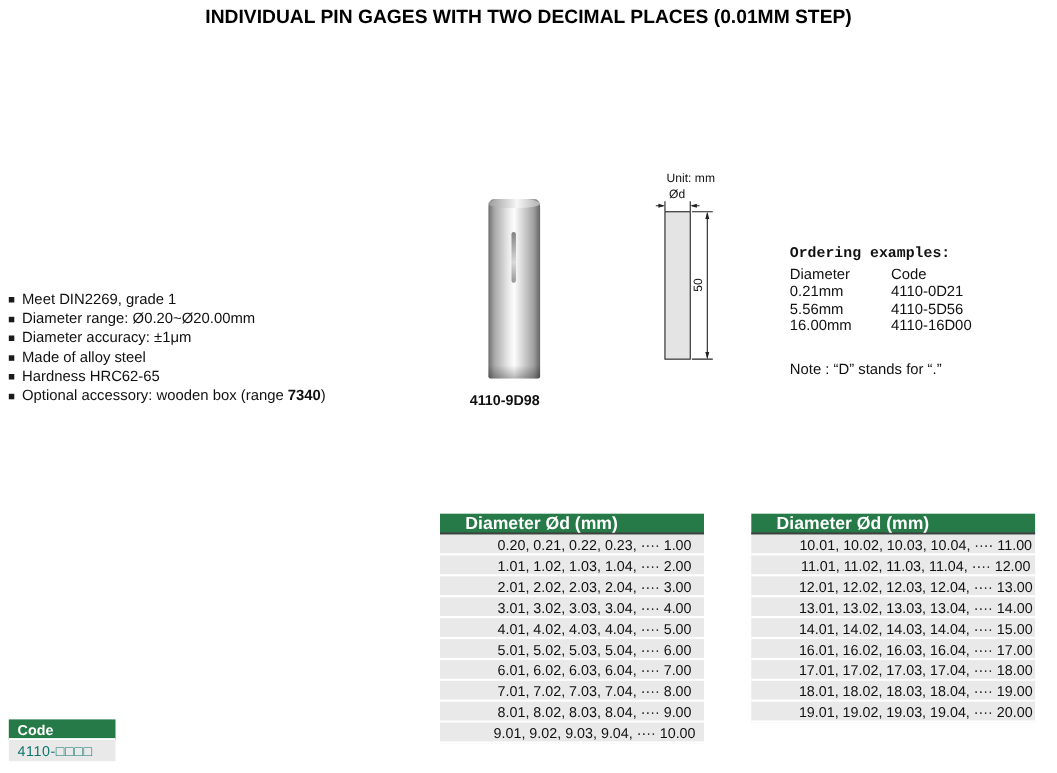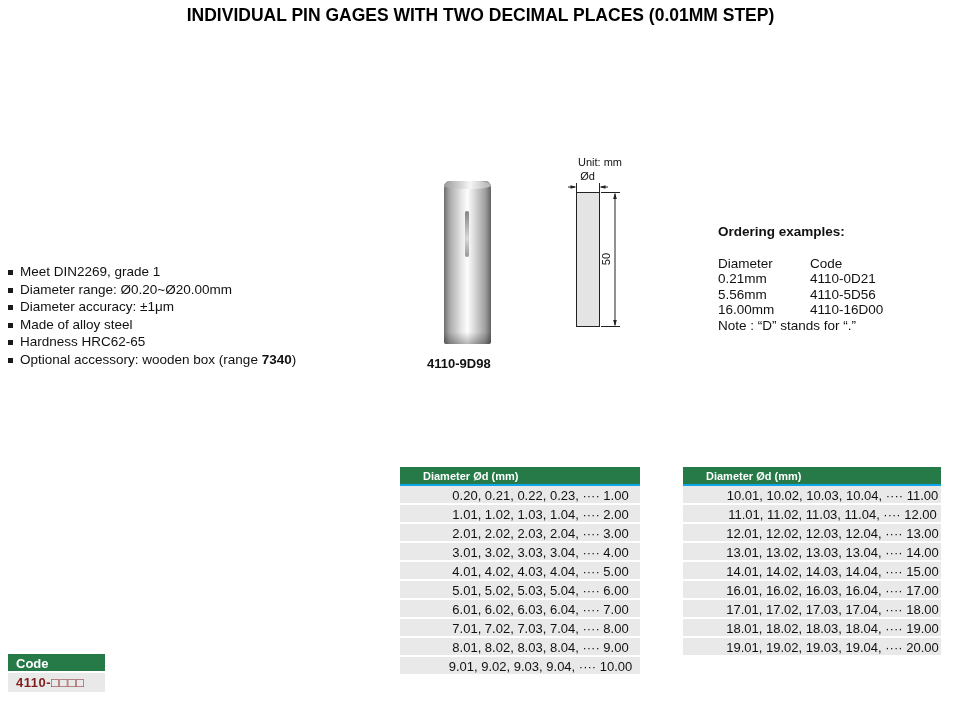--- a/index.html
+++ b/index.html
@@ -39,54 +39,54 @@
     border-radius:0 0 2px 2px;
   }
   .pin-engraving {
     position:absolute; top:30px; left:21px; width:4px; height:46px;
     background:linear-gradient(180deg,rgba(30,30,30,.55),rgba(30,30,30,.15) 60%,rgba(30,30,30,.45));
     border-radius:2px; filter:blur(.4px);
   }
   .pin-label { position:absolute; left:427px; top:356px; width:82px; font-size:13px; font-weight:bold; }
 
   
-  .drawing { position:absolute; left:568px; top:156px; width:80px; height:195px; }
+  .drawing { position:absolute; left:596px; top:156px; width:80px; height:195px; }
   .unit-label { position:absolute; top:0; left:10px; font-size:11px; color:#111; }
   .drawing svg { position:absolute; top:15px; left:0; }
   .dim-text { font-family:"Liberation Sans", sans-serif; font-size:11px; fill:#111; }
 
   
   .ordering { position:absolute; left:718px; top:224px; width:235px; font-size:13.5px; }
-  .ordering-heading { font-weight:bold; margin-bottom:16px; line-height:15.5px; }
+  .ordering-heading { font-weight:bold; margin-bottom:2px; line-height:15.5px;font-family:Liberation Mono, monospace; }
   .ordering-row { line-height:15.5px; }
   .ord-col-d { display:inline-block; width:92px; }
-  .ordering-note { line-height:15.5px; }
+  .ordering-note { line-height:15.5px;margin-top:24px; }
 
   
   .dia-table { position:absolute; top:467px; }
   .dia-table.left-t { left:400px; width:240px; }
   .dia-table.right-t { left:683px; width:258px; }
   .t-header {
-    background:#257a47; color:#fff; font-weight:bold; font-size:11px;
-    height:19px; line-height:19px; padding-left:23px; border-bottom:2px solid #0ea5e9;
+    background:#257a47; color:#fff; font-weight:bold; font-size:16px;
+    height:19px; line-height:19px; padding-left:23px; border-bottom:2px solid #404040;
   }
   .t-row {
     background:#e9e9e9; font-size:13px; height:19px; line-height:19px;
     text-align:center; border-bottom:2px solid #fff; color:#111;padding-left:41px;
   }
 
   
   .code-block { position:absolute; left:8px; top:654px; width:97px; }
   .code-header {
     background:#257a47; color:#fff; font-weight:bold; font-size:13px;
     height:19px; line-height:19px; padding-left:8px; border-bottom:2px solid #fff;
   }
   .code-value {
-    background:#e9e9e9; font-weight:bold; font-size:13px;
-    height:19px; line-height:19px; padding-left:8px; letter-spacing:.5px; color:#7f1d1d;
+    background:#e9e9e9; font-weight:normal; font-size:13px;
+    height:19px; line-height:19px; padding-left:8px; letter-spacing:.5px; color:#0f766e;
   }
 </style>
 </head>
 <body>
 
 <div>
 
   <h1 class="title">INDIVIDUAL PIN GAGES WITH TWO DECIMAL PLACES (0.01MM STEP)</h1>
 
   <ul class="features">

